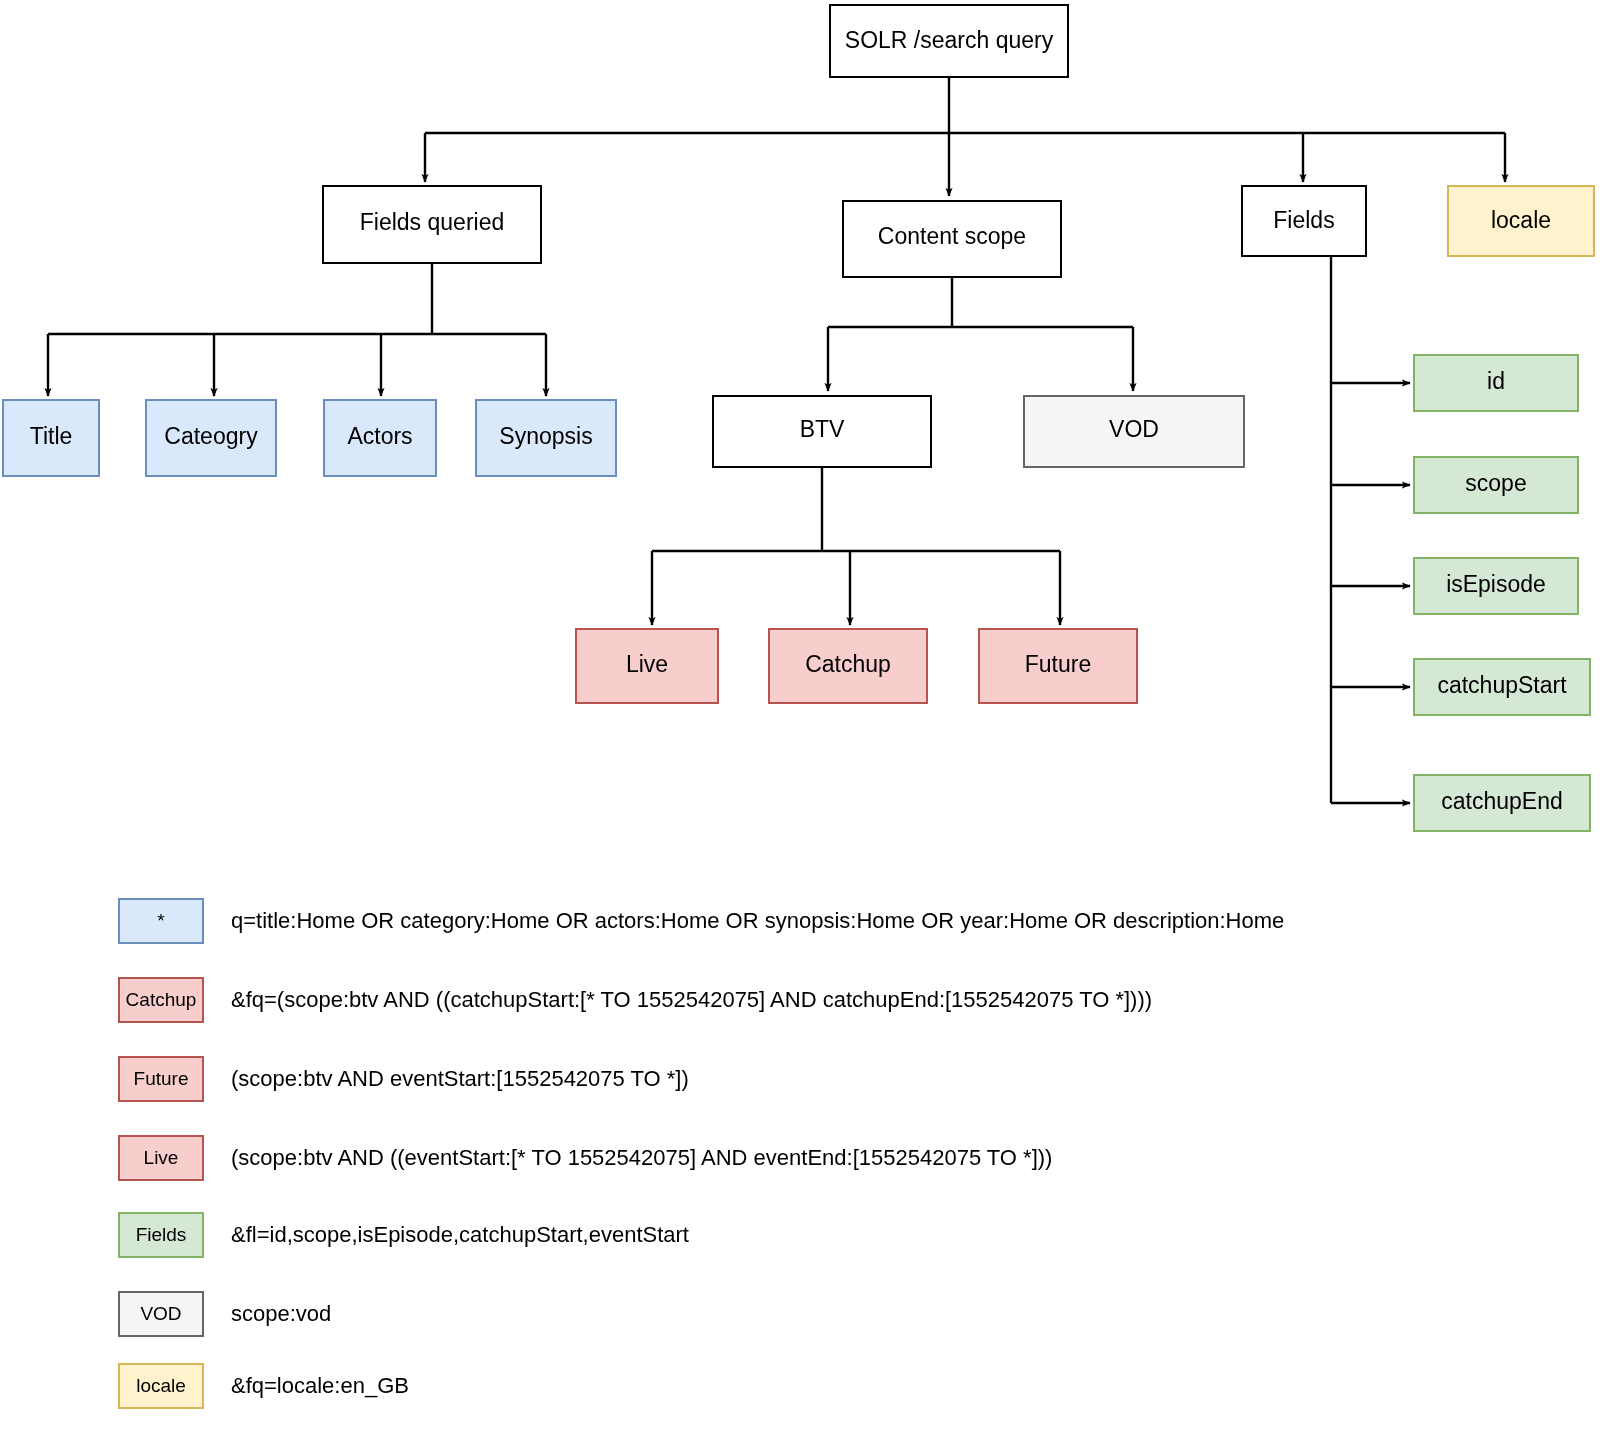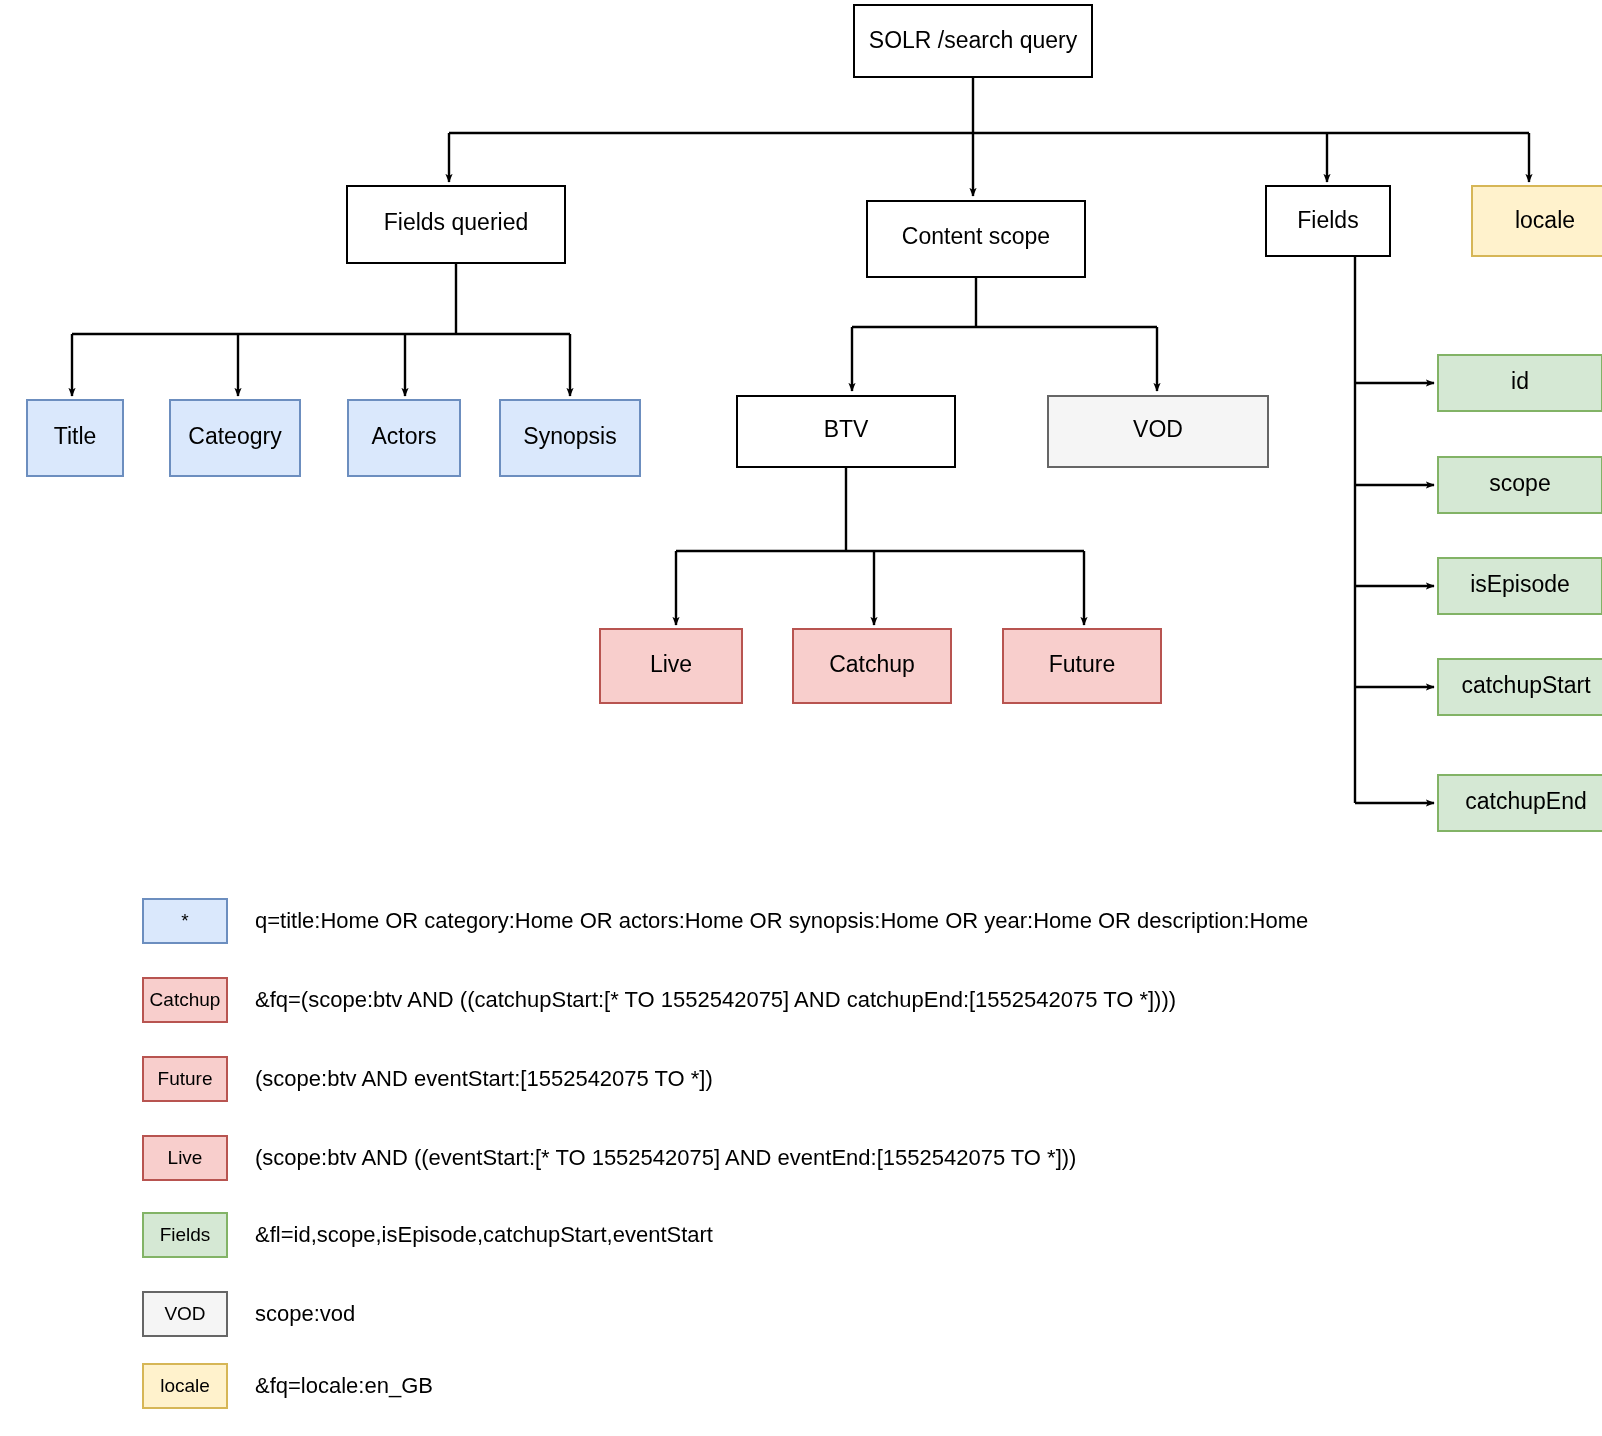--- a/index.html
+++ b/index.html
@@ -11,21 +11,20 @@
     width: 1602px;
     height: 1436px;
     font-family: "Liberation Sans", sans-serif;
     color: #000000;
     overflow: hidden;
   }
   #stage {
     position: relative;
     width: 1424px;
     height: 1436px;
-    margin-left: 24px;
   }
   svg.diagram {
     position: absolute;
     left: 0;
     top: 0;
     width: 1602px;
     height: 1436px;
   }
   .node-rect {
     stroke-width: 2;

